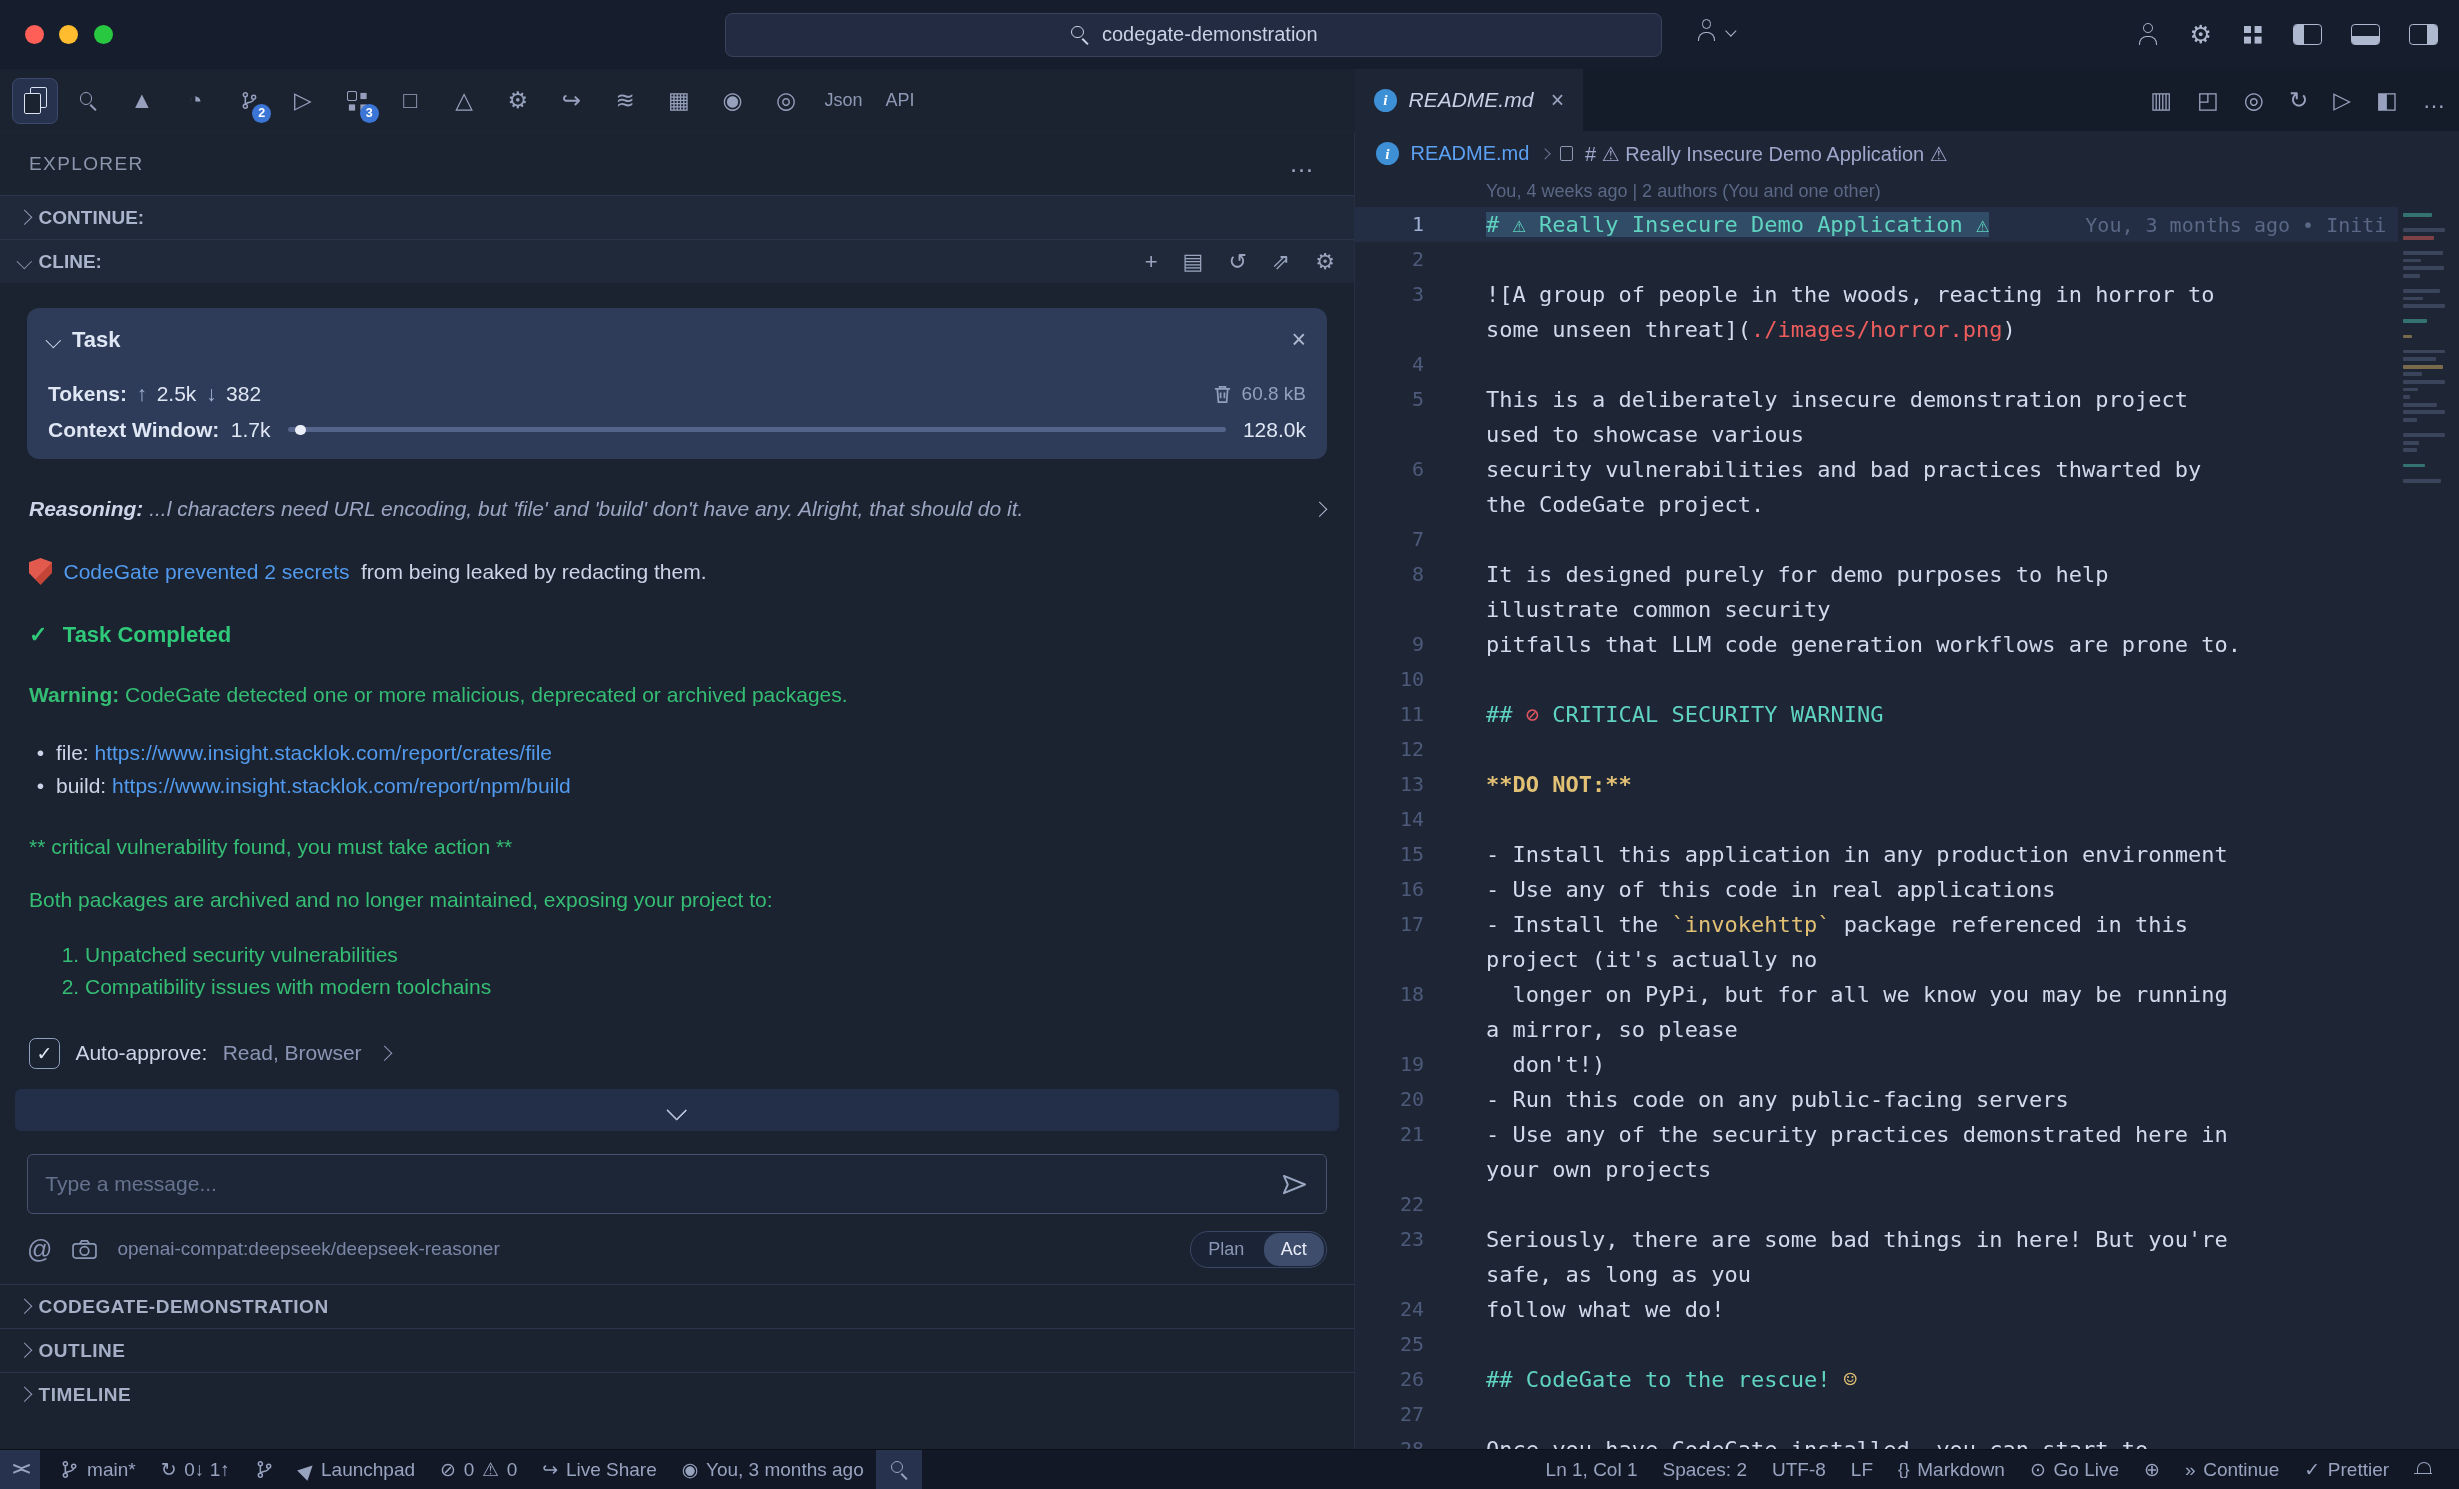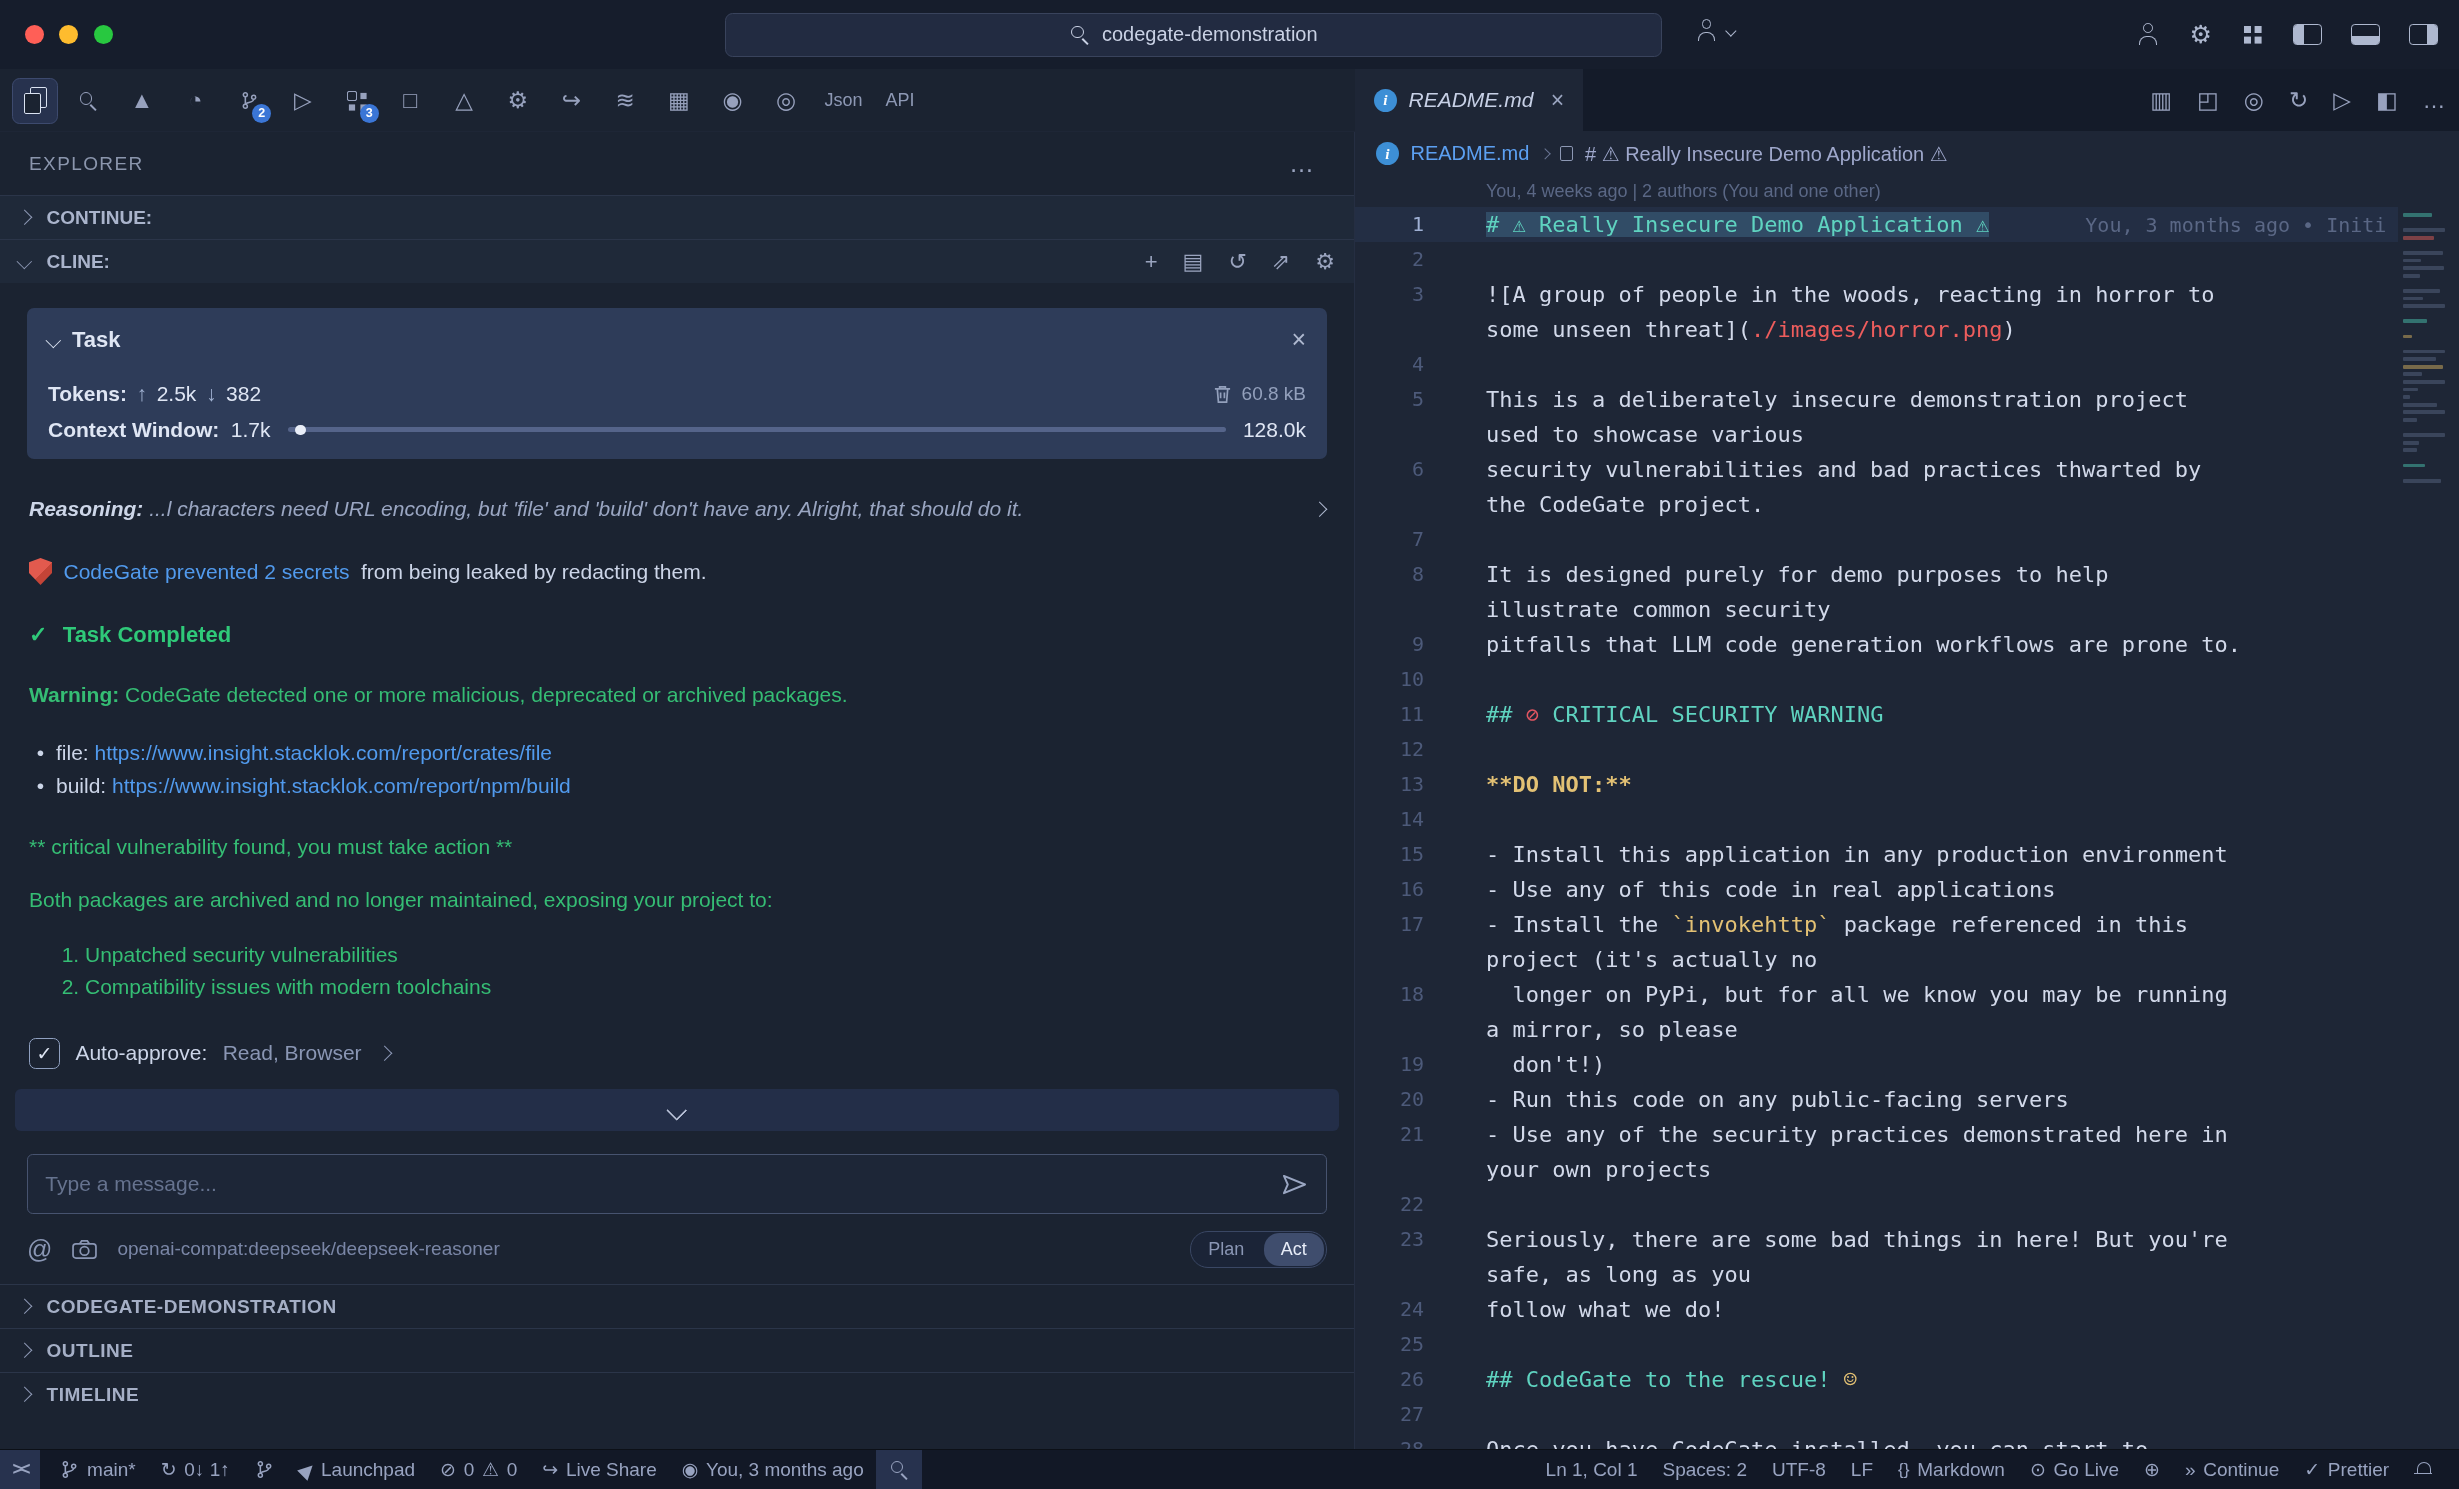--- a/index.html
+++ b/index.html
@@ -58,24 +58,24 @@
 .svg svg{display:block}
 .tab{position:absolute;left:1355px;top:0;height:62px;display:inline-flex;align-items:center;gap:11.5px;padding:0 19px;background:#1e2636;color:#c7d0e6;font-size:21px}
 .tab-title{font-style:italic}
 .tab-close{color:#9aa4bf;font-size:23px;margin-left:5.8px}
 .editor-actions{position:absolute;right:13.4px;top:0;height:62px;display:flex;align-items:center;gap:25px;color:#98a2be;font-size:23px}
 
 
 .sidebar{position:absolute;top:132px;left:0;width:1355px;bottom:40px;background:#1b2331;border-right:1px solid #252e42;overflow:hidden}
 .pane-header{height:63px;display:flex;align-items:center;padding:0 38px 0 29px;color:#8b96ad;font-size:19px;letter-spacing:1.4px}
 .pane-header .more{margin-left:auto;font-size:25px;color:#9aa4bf;letter-spacing:1.9px}
-.sec-row{height:44px;display:flex;align-items:center;gap:17px;padding:0 19px;background:#1f2939;border-top:1px solid #2b3549;color:#aab4cc;font-size:19px;font-weight:700}
+.sec-row{height:44px;display:flex;align-items:center;gap:9px;padding:0 19px;background:#1f2939;border-top:1px solid #2b3549;color:#aab4cc;font-size:19px;font-weight:700}
 .sec-row .chev{color:#8d98b4}
 .cline-actions{margin-left:auto;display:flex;gap:25px;color:#9aa4bf;font-size:22px;font-weight:400}
-.task-card{margin:25px 27px 0;background:#2e3c59;border-radius:7px;padding:17.3px 21px;color:#dfe6f4;font-size:21px}
+.task-card{margin:25px 27px 0;background:#2e3c59;border-radius:12px;padding:17.3px 21px;color:#dfe6f4;font-size:21px}
 .task-head{display:flex;align-items:center;gap:13.4px;font-weight:700;font-size:22px}
 .task-close{margin-left:auto;color:#aeb8cf;font-size:25px;font-weight:400}
 .task-msg{margin-top:9.6px;font-size:21px}
 .task-tokens{margin-top:28px;display:flex;align-items:center;gap:9.6px}
 .task-tokens .lbl,.task-ctx .lbl{font-weight:700}
 .task-tokens .arr{color:#9fb0d0}
 .task-right{margin-left:auto;display:flex;align-items:center;gap:9.6px;color:#93a0bc;font-size:19px}
 .task-ctx{margin-top:11.5px;display:flex;align-items:center;gap:11.5px}
 .ctx-bar{flex:1;height:4.8px;background:#55648a;border-radius:2.9px;position:relative;margin:0 5.8px}
 .ctx-bar::before{content:"";position:absolute;left:7.7px;top:-2.9px;width:10.6px;height:10.6px;border-radius:50%;background:#e9eef8}

